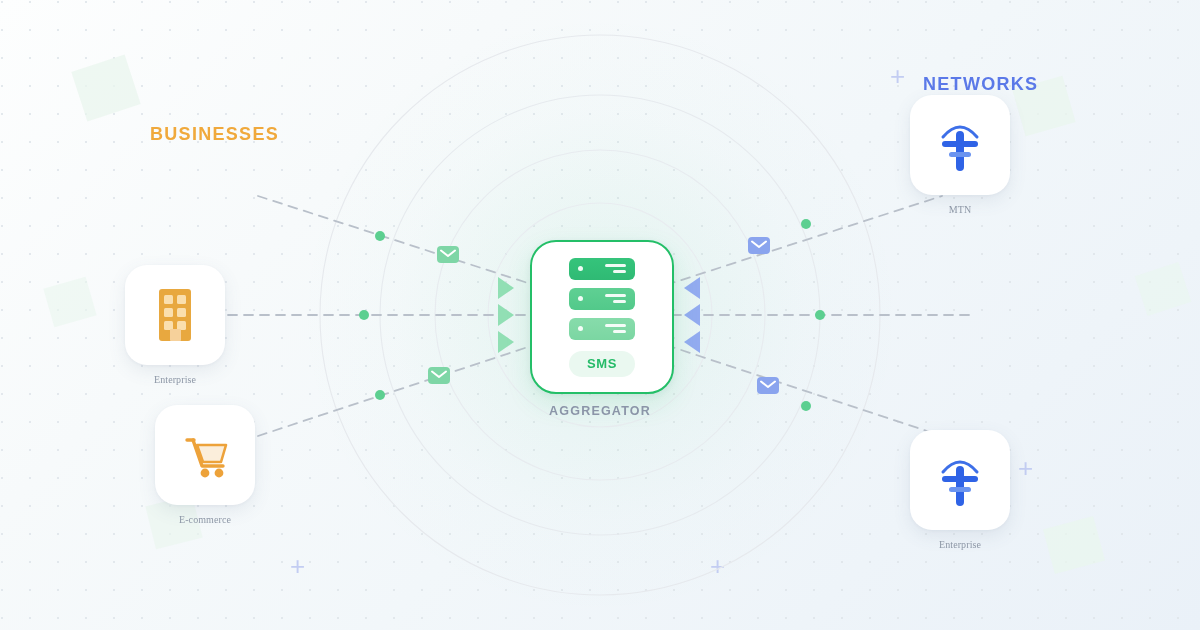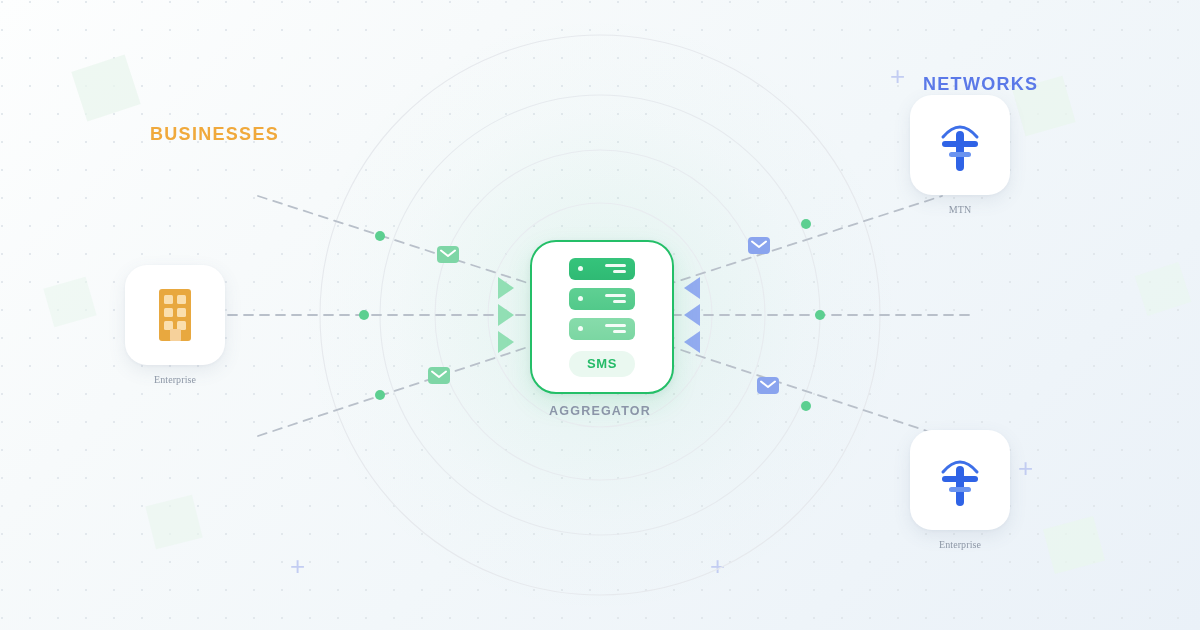--- a/index.html
+++ b/index.html
@@ -182,20 +182,35 @@
           <rect x="27" y="22" width="9" height="9" rx="1.5" fill="#fadfae"></rect>
           <rect x="14" y="35" width="9" height="9" rx="1.5" fill="#fadfae"></rect>
           <rect x="27" y="35" width="9" height="9" rx="1.5" fill="#fadfae"></rect>
           <rect x="20" y="43" width="11" height="12" rx="1" fill="#f6d19b"></rect>
         </svg>
       </div>
     </div>
     <div class="node-label">Enterprise</div>
   </div>
 
+  <div class="node" style="left:155px;top:405px;">
+    <div class="card">
+      <div class="icon-wrap">
+        <svg width="58" height="54" viewBox="0 0 58 54">
+          <path d="M17 12 L26 38 L47 38" fill="none" stroke="#eda23a" stroke-width="3.4" stroke-linecap="round" stroke-linejoin="round"></path>
+          <path d="M21 17 L50 17 L45 34 L27 34 Z" fill="#fbeedb"></path>
+          <path d="M21 17 L50 17 L45 34 L27 34 Z" fill="none" stroke="#eda23a" stroke-width="2.6" stroke-linejoin="round"></path>
+          <line x1="11" y1="12" x2="18" y2="12" stroke="#eda23a" stroke-width="3.4" stroke-linecap="round"></line>
+          <circle cx="29" cy="45" r="4.4" fill="#eda23a"></circle>
+          <circle cx="43" cy="45" r="4.4" fill="#eda23a"></circle>
+        </svg>
+      </div>
+    </div>
+    <div class="node-label">E-commerce</div>
+  </div>
 
   <div class="agg">
     <div class="srv srv-1">
       <span class="dot"></span>
       <span class="lines">
           <span class="ln1"></span>
           <span class="ln2"></span>
         </span>
     </div>
     <div class="srv srv-2">

